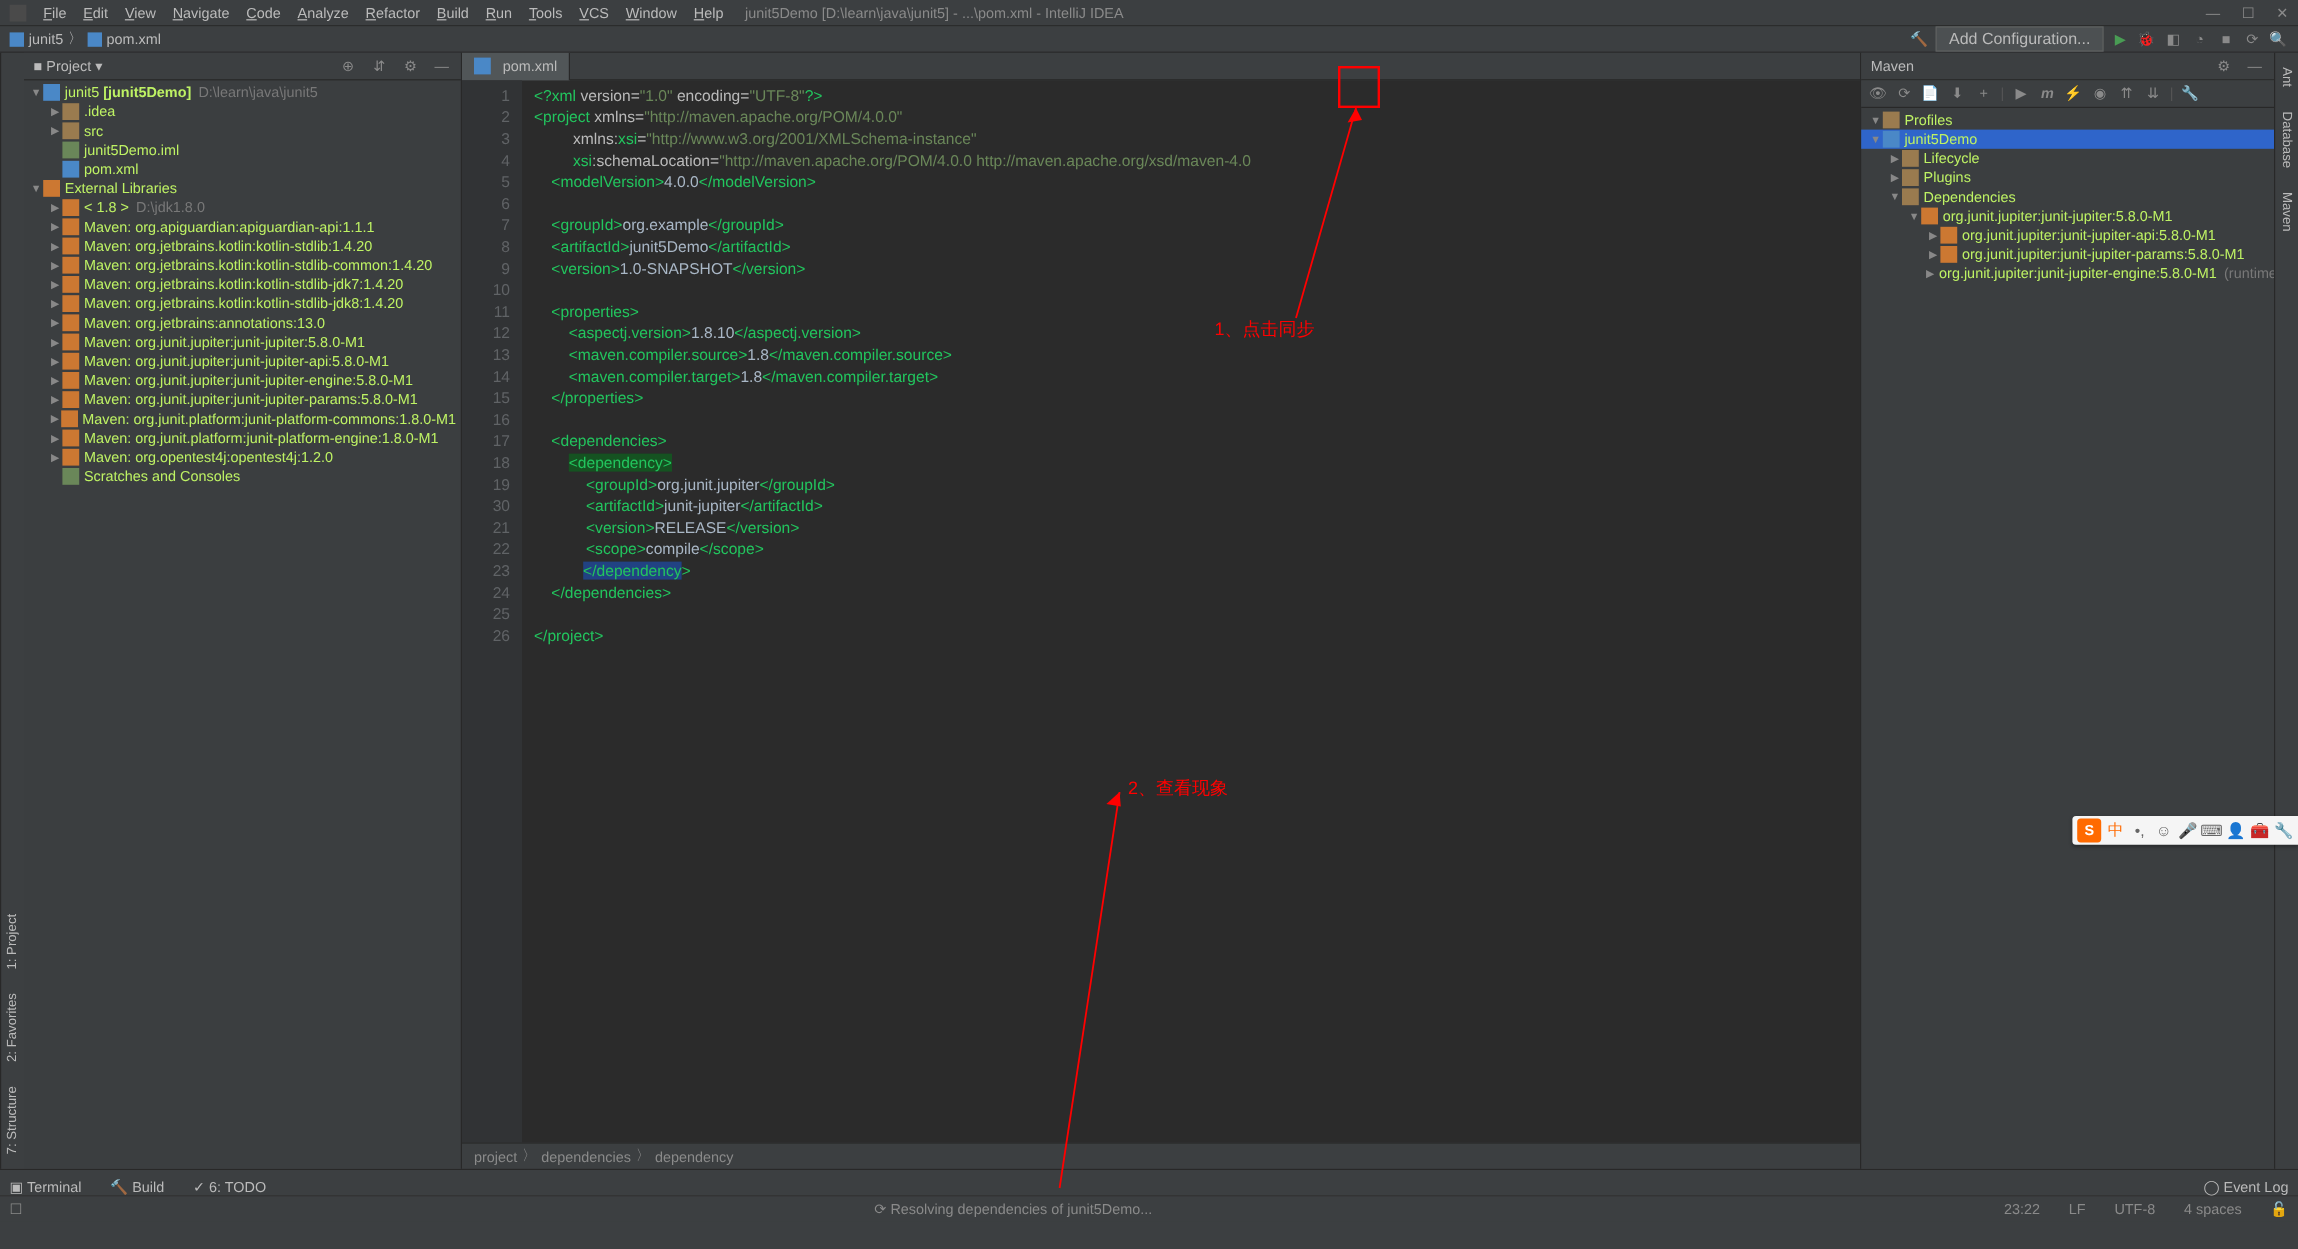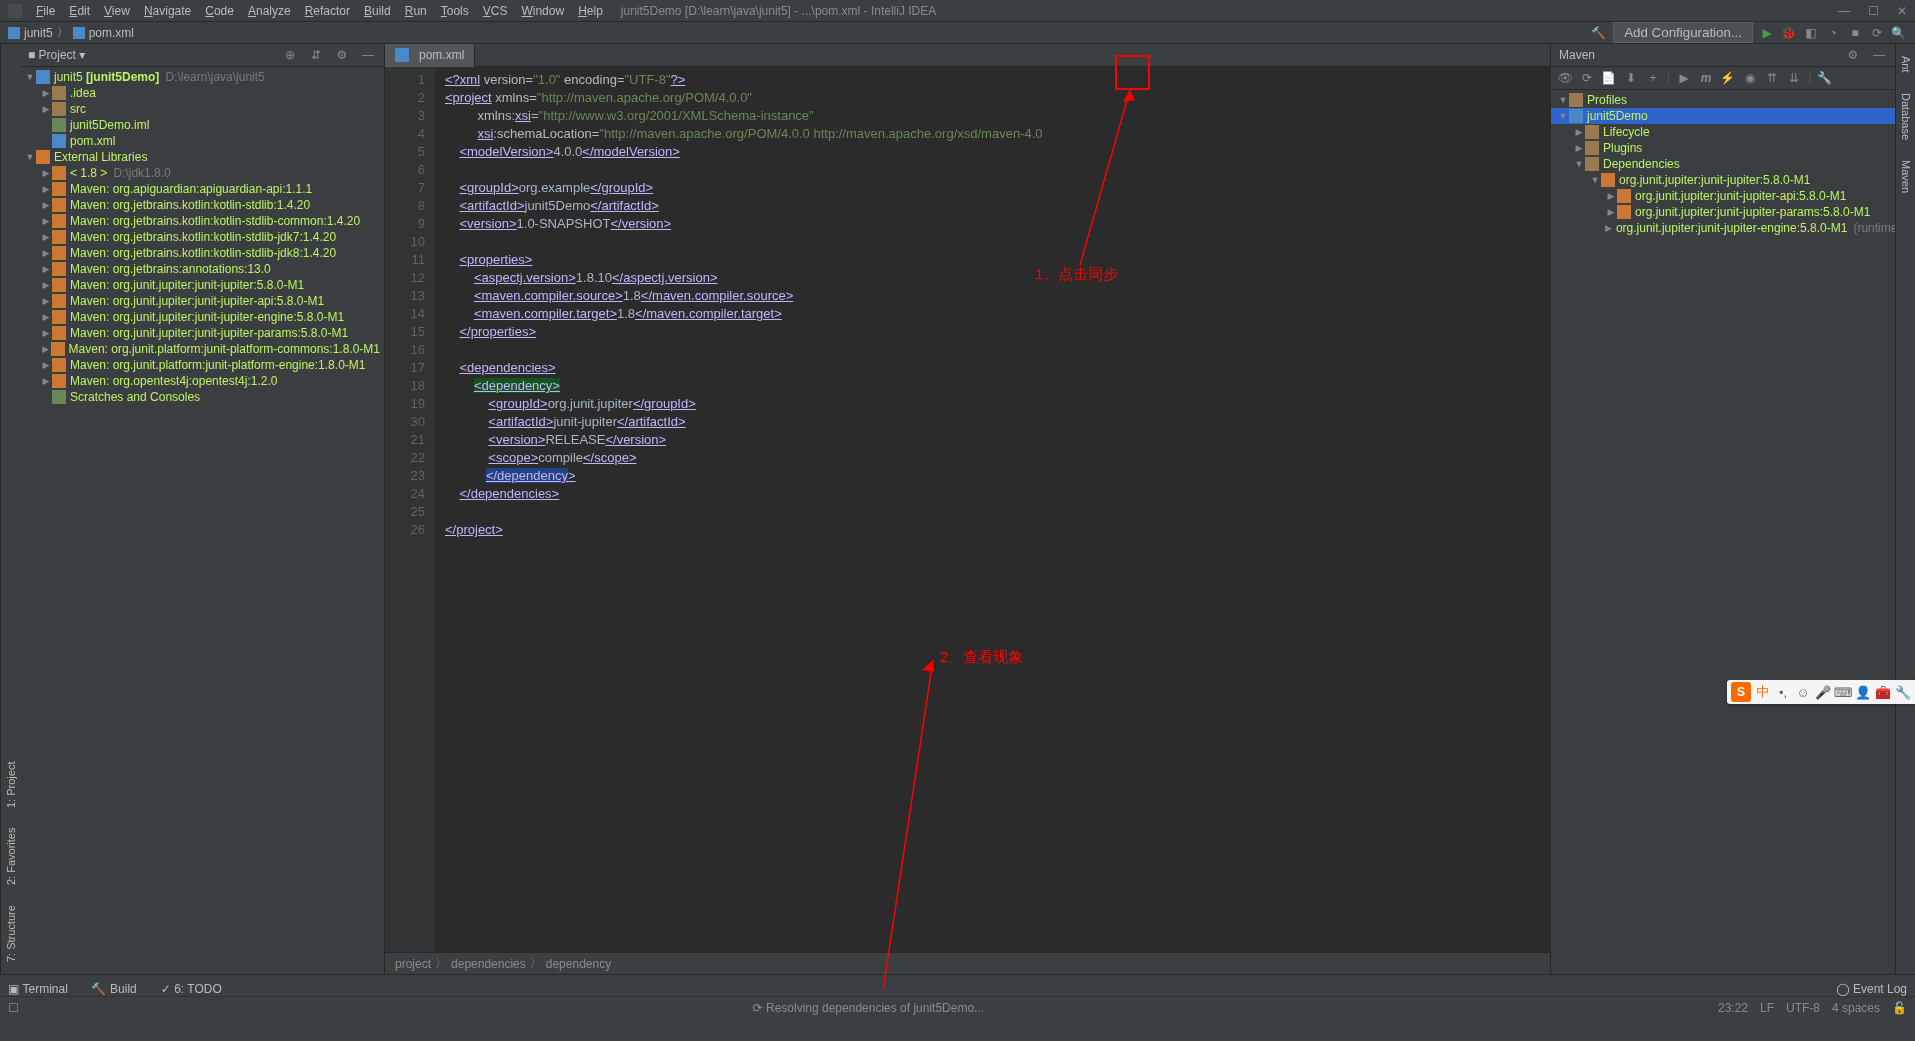--- a/index.html
+++ b/index.html
@@ -34,37 +34,37 @@
 .icon-m { background: #4a88c7; }
 .icon-lib { background: #cc7832; }
 .tree-label { color: #bef264; text-align: center; }
 .tree-note { color: #787878; margin-left: 6px; }
 .editor-area { flex: 1; background: #2b2b2b; display: flex; flex-direction: column; }
 .editor-tabs { height: 23px; background: #3c3f41; border-bottom: 1px solid #282828; display: flex; align-items: center; }
 .editor-tab { height: 23px; background: #515658; padding: 0 10px; display: flex; align-items: center; gap: 6px; border-right: 1px solid #282828; }
 .editor-body { display: flex; flex: 1; font-family: "Consolas", monospace; font-size: 13px; line-height: 18px; position: relative; }
 .gutter-nums { width: 50px; background: #313335; color: #606366; text-align: right; padding: 4px 10px 4px 0; }
 .code { padding: 4px 10px; white-space: pre; color: #a9b7c6; }
-.c-tag { color: #c4b5fd; text-decoration: underline; }
+.c-tag { color: #22c55e; }
 .c-attr { color: #bababa; }
 .c-str { color: #6a8759; }
 .c-hl { background: #214283; margin-left: 12px; }
 .c-hl2 { background: #155221; }
 .breadcrumb-bottom { height: 22px; background: #3c3f41; border-top: 1px solid #282828; display: flex; align-items: center; padding: 0 10px; color: #8a8a8a; gap: 4px; }
 .maven-panel { width: 345px; background: #3b3e40; border-left: 1px solid #282828; display: flex; flex-direction: column; }
 .maven-header { height: 23px; background: #3c3f41; border-bottom: 1px solid #282828; display: flex; align-items: center; padding: 0 8px; justify-content: space-between; }
 .maven-toolbar { height: 23px; background: #3c3f41; border-bottom: 1px solid #282828; display: flex; align-items: center; padding: 0 6px; gap: 6px; position: relative; }
 .maven-tree { padding: 2px 0; flex: 1; font-size: 12px; }
 .maven-row { display: flex; align-items: center; height: 16px; padding: 0 4px; white-space: nowrap; cursor: pointer; }
 .maven-row.selected { background: #2f65ca; color: white; }
 .right-gutter { width: 20px; background: #3c3f41; border-left: 1px solid #282828; writing-mode: vertical-lr; display: flex; align-items: center; padding: 6px 0; gap: 8px; }
 .bottom-bar { height: 22px; background: #3c3f41; border-top: 1px solid #282828; display: flex; align-items: flex-end; padding: 0 8px; gap: 24px; }
 .status-bar { height: 22px; background: #3c3f41; border-top: 1px solid #323232; display: flex; align-items: center; padding: 0 8px; color: #8a8a8a; }
 .status-center { flex: 1; text-align: center; }
-.status-right { display: flex; gap: 12px; }
+.status-right { display: flex; gap: 24px; }
 .red-box { position: absolute; border: 2px solid red; pointer-events: none; }
 .red-text { position: absolute; color: red; font-size: 15px; pointer-events: none; }
 .red-arrow { position: absolute; pointer-events: none; }
 .ime-bar { position: absolute; right: 0; top: 680px; height: 24px; background: #f5f5f5; display: flex; align-items: center; padding: 0 4px; gap: 4px; border-radius: 3px 0 0 3px; box-shadow: 0 1px 3px rgba(0,0,0,0.3); }
 .ime-s { width: 20px; height: 20px; background: #ff6a00; color: white; font-weight: bold; display: flex; align-items: center; justify-content: center; border-radius: 3px; font-family: sans-serif; }
 .ime-ic { width: 16px; height: 16px; display: flex; align-items: center; justify-content: center; color: #666; font-size: 13px; }
 </style>
 </head>
 <body>
 
@@ -387,21 +387,21 @@
   <div class="status-right">
     <span>23:22</span>
     <span>LF</span>
     <span>UTF-8</span>
     <span>4 spaces</span>
     <span>🔓</span>
   </div>
 </div>
 
 <div class="red-box" style="left:1115px;top:55px;width:35px;height:35px"></div>
-<div class="red-text" style="left:1035px;top:265px">1、点击同步</div>
+<div class="red-text" style="left:1012px;top:265px">1、点击同步</div>
 <svg class="red-arrow" style="left:1075px;top:90px;width:60px;height:180px">
     <line x1="55" y1="0" x2="5" y2="175" stroke="red" stroke-width="1.5"></line>
     <polygon points="55,0 48,12 60,10" fill="red"></polygon>
   </svg>
 <div class="red-text" style="left:940px;top:648px">2、查看现象</div>
 <svg class="red-arrow" style="left:878px;top:660px;width:60px;height:332px">
     <line x1="55" y1="0" x2="5" y2="330" stroke="red" stroke-width="1.5"></line>
     <polygon points="55,0 44,10 56,12" fill="red"></polygon>
   </svg>
 

